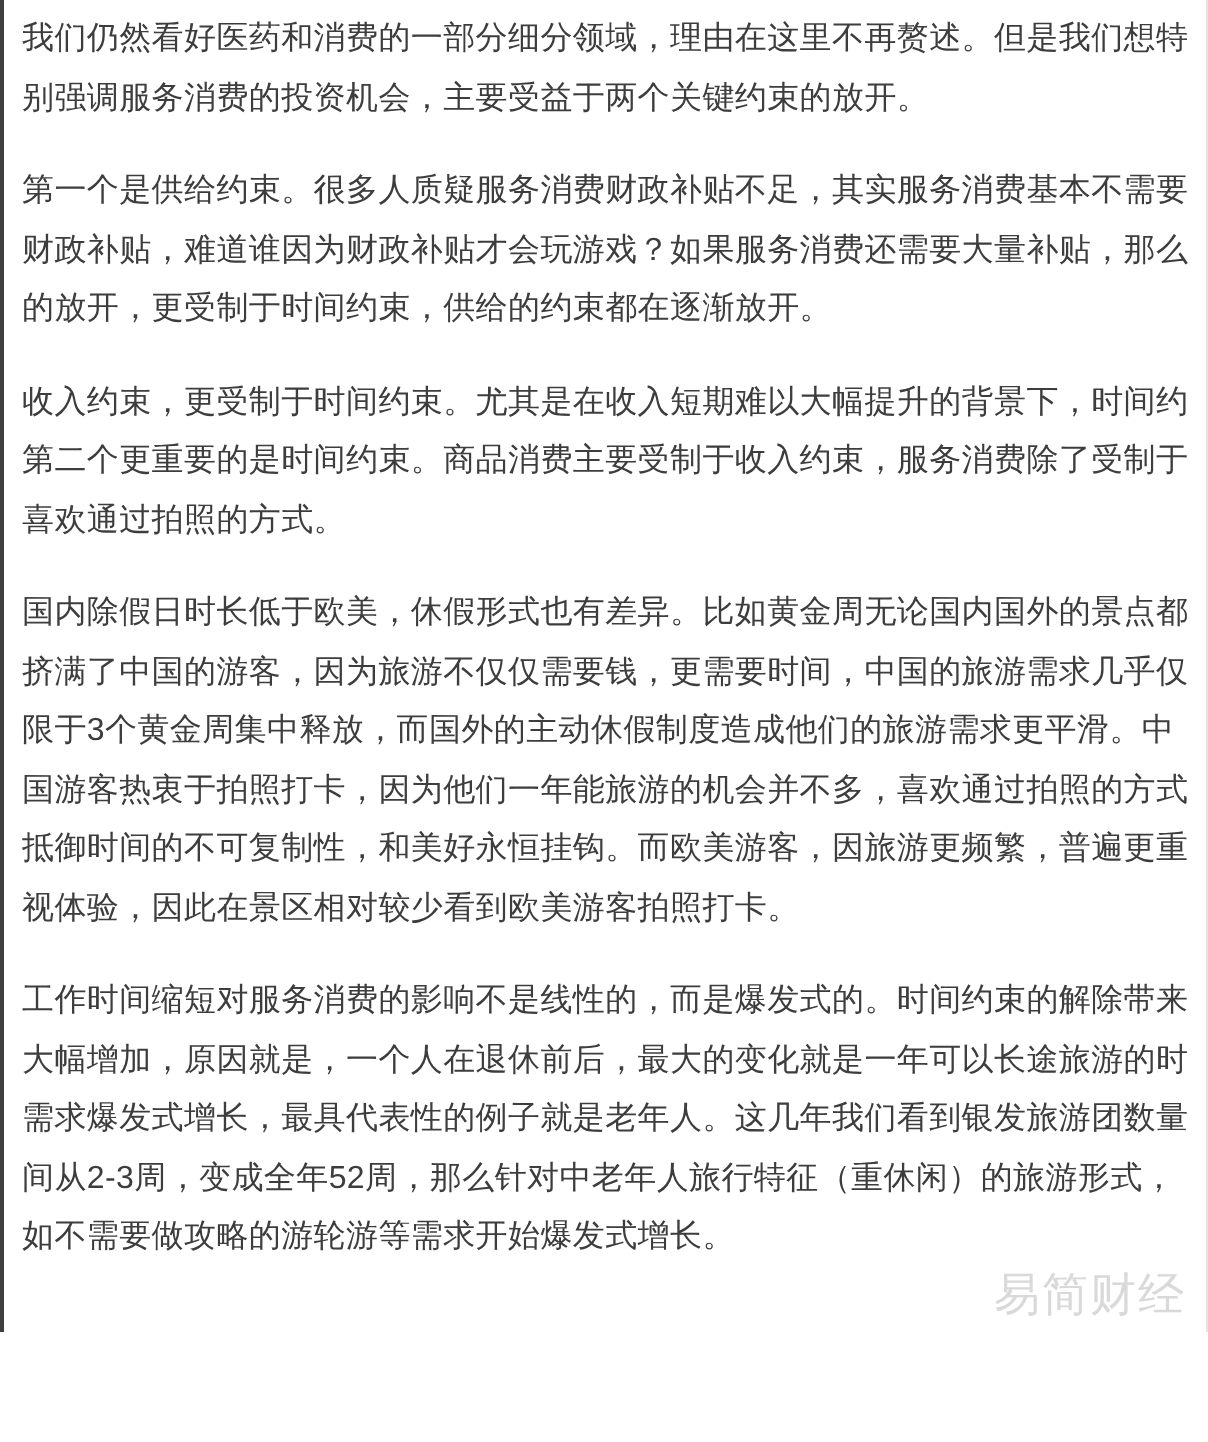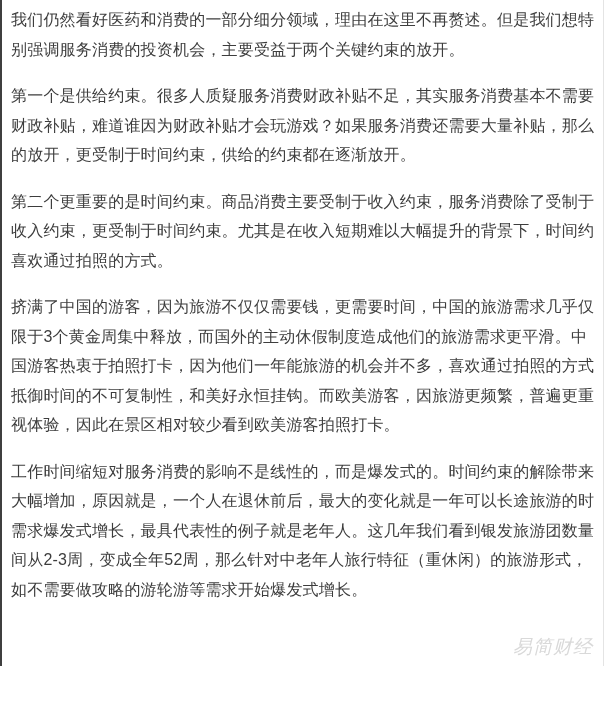--- a/index.html
+++ b/index.html
@@ -33,49 +33,49 @@
     white-space: nowrap;
     font-size: 16px;
     line-height: 29.5px;
     color: var(--text-color, #3d3d3d);
     letter-spacing: 0.2px;
   }
   .watermark {
     position: absolute;
     right: 10px;
     bottom: 9px;
-    font-size: 19px;
+    font-size: 23px;
     line-height: 20px;
     letter-spacing: 1px;
     color: var(--watermark-color, #d9d9d9);
     text-shadow: 0.5px 0.5px 0 #ffffff;
     user-select: none;
-    font-style: italic;
   }
 </style>
 </head>
 <body>
 
 <div class="page">
   <main class="article" id="article-body">
       <p>
         <span class="line">我们仍然看好医药和消费的一部分细分领域，理由在这里不再赘述。但是我们想特</span>
         <span class="line">别强调服务消费的投资机会，主要受益于两个关键约束的放开。</span>
       </p>
       <p>
         <span class="line">第一个是供给约束。很多人质疑服务消费财政补贴不足，其实服务消费基本不需要</span>
         <span class="line">财政补贴，难道谁因为财政补贴才会玩游戏？如果服务消费还需要大量补贴，那么</span>
         <span class="line">的放开，更受制于时间约束，供给的约束都在逐渐放开。</span>
       </p>
       <p>
+        <span class="line">收入约束，更受制于时间约束。尤其是在收入短期难以大幅提升的背景下，时间约</span>
         <span class="line">第二个更重要的是时间约束。商品消费主要受制于收入约束，服务消费除了受制于</span>
-        <span class="line">收入约束，更受制于时间约束。尤其是在收入短期难以大幅提升的背景下，时间约</span>
         <span class="line">喜欢通过拍照的方式。</span>
       </p>
       <p>
+        <span class="line">国内除假日时长低于欧美，休假形式也有差异。比如黄金周无论国内国外的景点都</span>
         <span class="line">挤满了中国的游客，因为旅游不仅仅需要钱，更需要时间，中国的旅游需求几乎仅</span>
         <span class="line">限于3个黄金周集中释放，而国外的主动休假制度造成他们的旅游需求更平滑。中</span>
         <span class="line">国游客热衷于拍照打卡，因为他们一年能旅游的机会并不多，喜欢通过拍照的方式</span>
         <span class="line">抵御时间的不可复制性，和美好永恒挂钩。而欧美游客，因旅游更频繁，普遍更重</span>
         <span class="line">视体验，因此在景区相对较少看到欧美游客拍照打卡。</span>
       </p>
       <p>
         <span class="line">工作时间缩短对服务消费的影响不是线性的，而是爆发式的。时间约束的解除带来</span>
         <span class="line">大幅增加，原因就是，一个人在退休前后，最大的变化就是一年可以长途旅游的时</span>
         <span class="line">需求爆发式增长，最具代表性的例子就是老年人。这几年我们看到银发旅游团数量</span>

